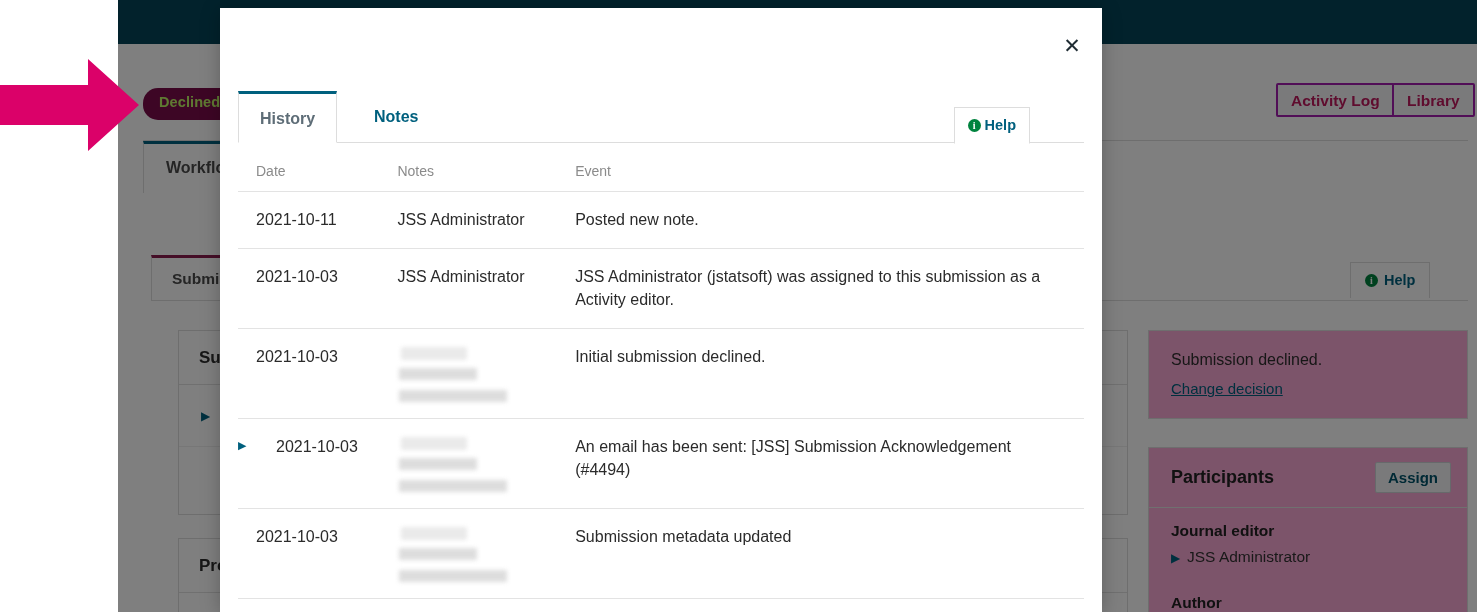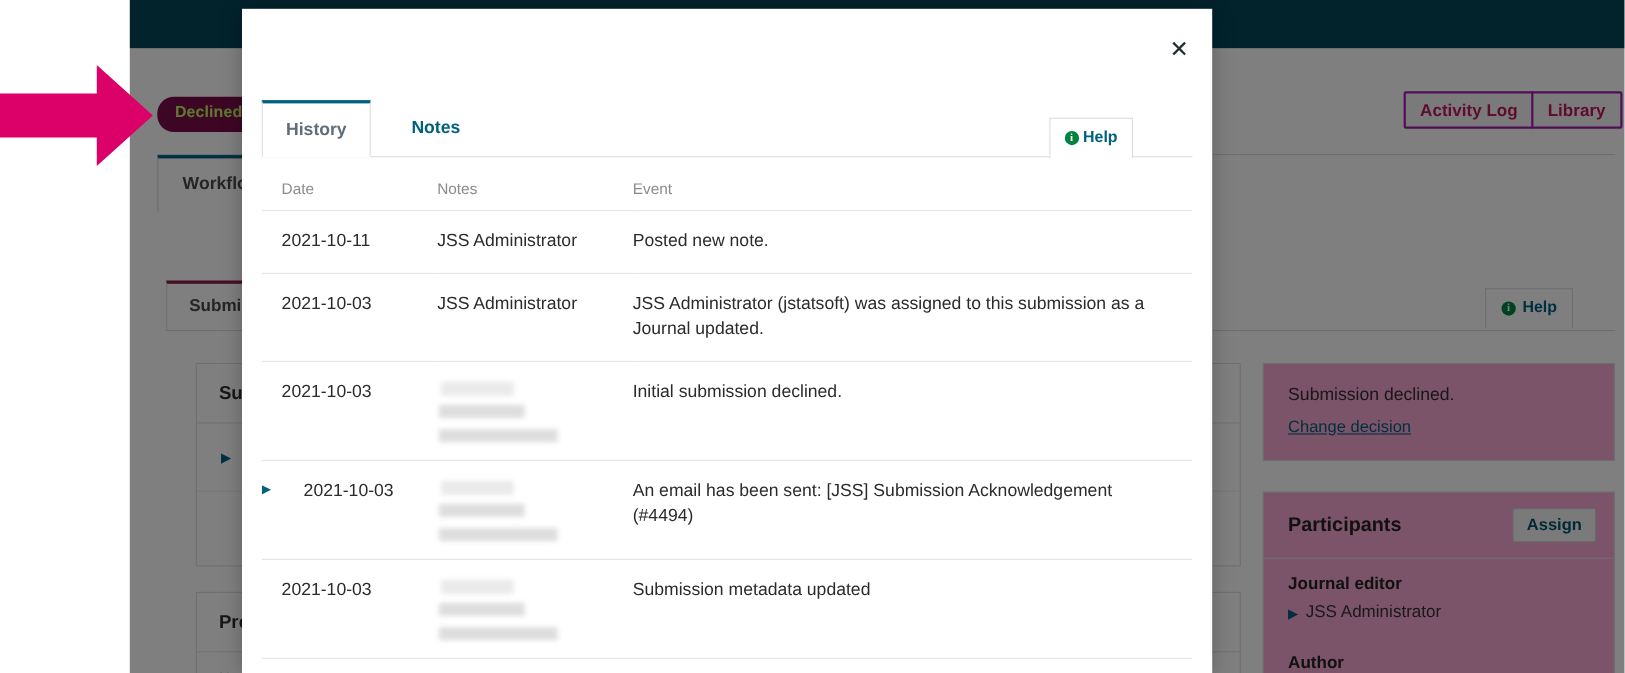--- a/index.html
+++ b/index.html
@@ -277,21 +277,21 @@
         </thead>
         <tbody id="hist-body">
             <tr>
               <td class="col-date"><span>2021-10-11</span></td>
               <td class="col-user">JSS Administrator</td>
               <td class="col-event">Posted new note.</td>
             </tr>
             <tr>
               <td class="col-date"><span>2021-10-03</span></td>
               <td class="col-user">JSS Administrator</td>
-              <td class="col-event">JSS Administrator (jstatsoft) was assigned to this submission as a Journal updated.</td>
+              <td class="col-event">JSS Administrator (jstatsoft) was assigned to this submission as a Activity editor.</td>
             </tr>
             <tr>
               <td class="col-date"><span>2021-10-03</span></td>
               <td class="col-user">
                 <span class="redacted">
                   <i class="l1"></i>
                   <i class="l2"></i>
                   <i class="l3"></i>
                 </span>
               </td>

